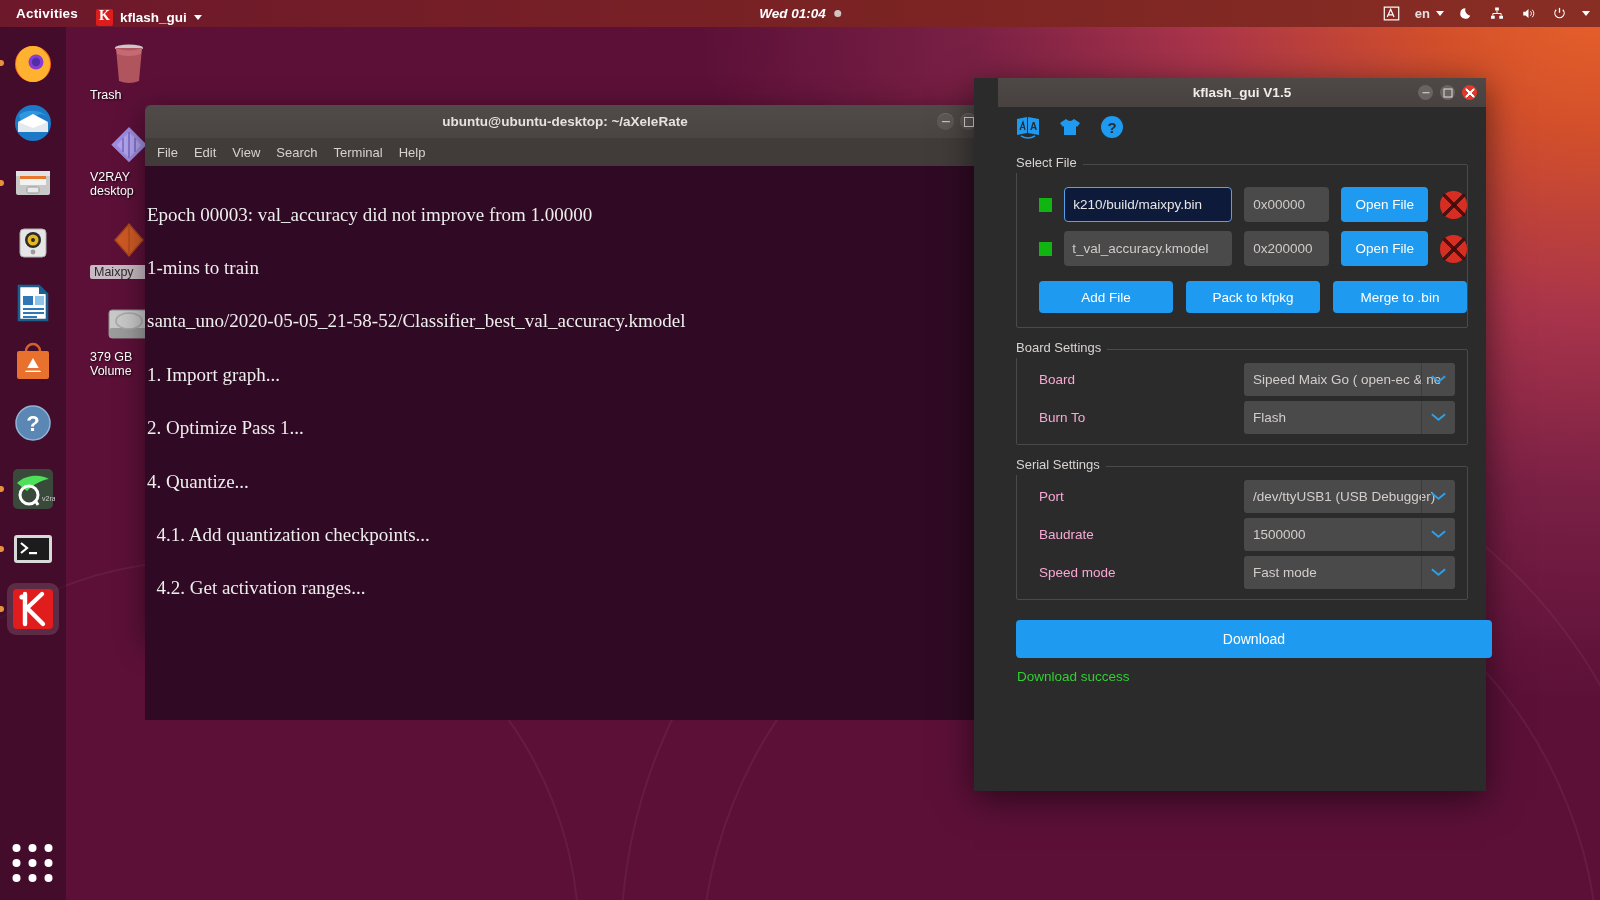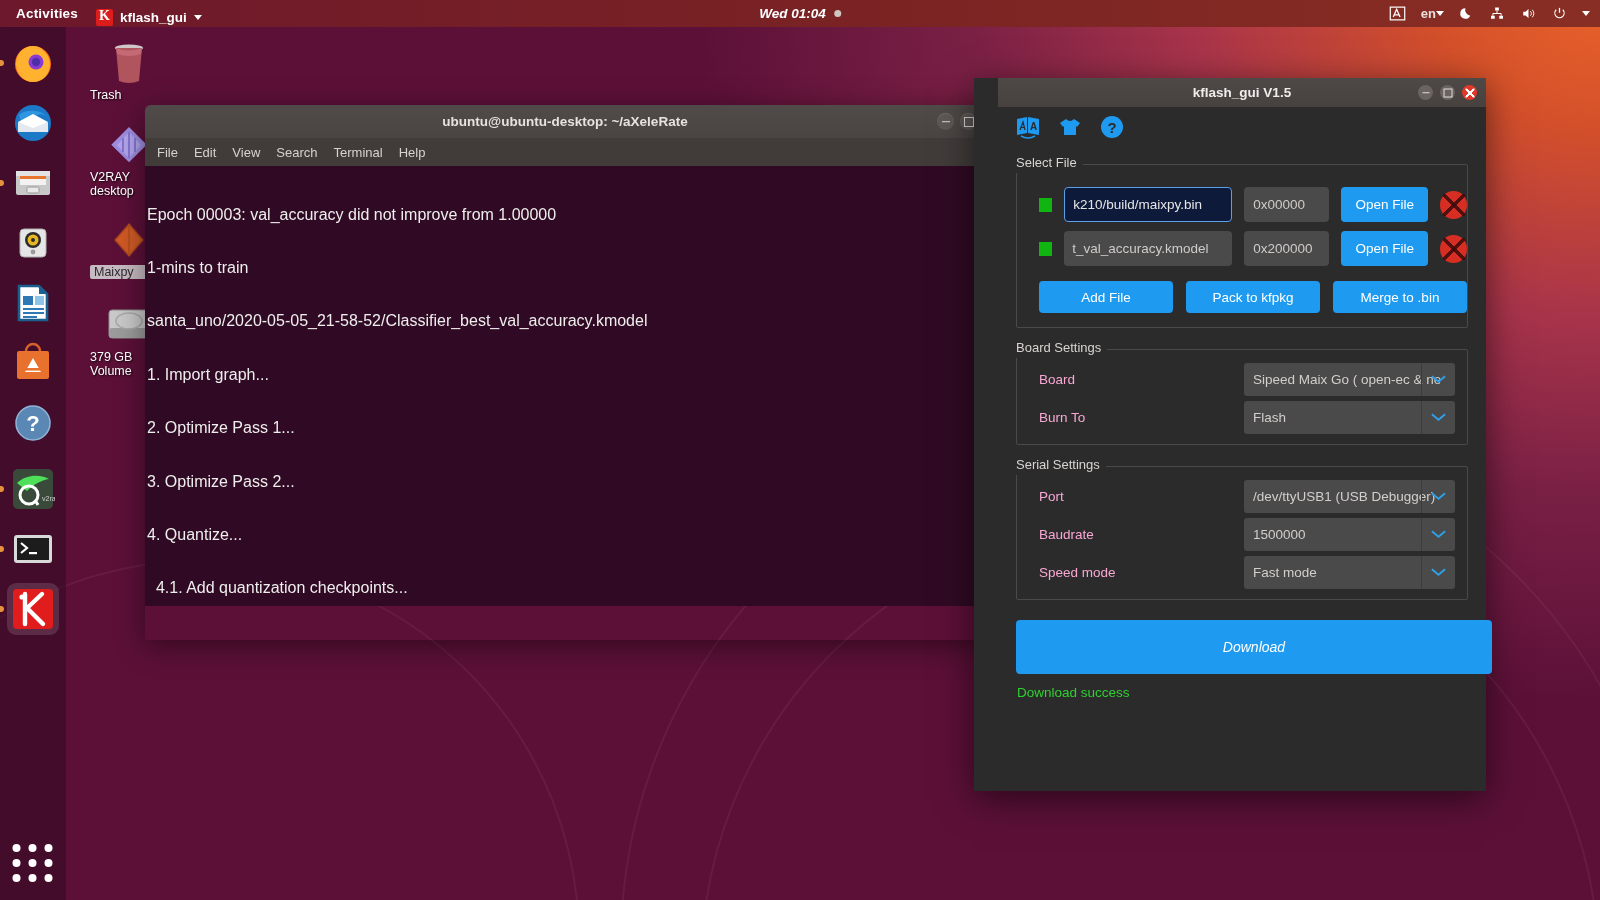--- a/index.html
+++ b/index.html
@@ -46,21 +46,21 @@
   }
   .tp-clock {
     position: absolute; left: 50%; transform: translateX(-50%);
     display: flex; align-items: center; gap: 8px; font-weight: bold; font-size: 13.5px; font-style: italic;
   }
   .dot-indicator { width: 7px; height: 7px; background: #cfc6c2; border-radius: 50%; }
   .tp-right {
     position: absolute; right: 10px; display: flex; align-items: center; gap: 15px;
   }
   .tp-right .ico { display: flex; align-items: center; color: #fff; }
-  .lang { color: #e8e0dd; font-weight: bold; font-size: 13px; display:flex; align-items:center; }
+  .lang { color: #e8e0dd; font-weight: bold; font-size: 13px; display:flex; align-items:center; gap:6px; }
 
   
   #dock {
     position: absolute; left: 0; top: 27px; width: 66px; height: 873px;
     background: rgba(50,10,32,0.55); z-index: 90;
     display: flex; flex-direction: column; align-items: center;
   }
   .dock-item {
     width: 52px; height: 52px; margin-top: 8px; border-radius: 9px;
     position: relative; display: flex; align-items: center; justify-content: center;
@@ -96,23 +96,23 @@
     height: 33px; background: linear-gradient(180deg,#504a48 0%, #4a4442 100%);
     border-top-left-radius: 6px; border-top-right-radius: 6px;
     display:flex; align-items:center; justify-content:center; position:relative;
     color:#e6e2e0; font-size:13.5px;font-weight:bold;
   }
   #term-menubar {
     height: 28px; background:#413c3a; display:flex; align-items:center; gap:16px;
     padding-left: 12px; color:#d6d2d0; font-size:13px;
   }
   #term-body {
-    height: 440px; background:#300a24; color:#eeeeec;
-    font-family: Liberation Sans, sans-serif;
-    font-size: 16px; line-height: 17.8px; padding: 4px 0 0 2px;
+    height: 554px; background:#300a24; color:#eeeeec;
+    font-family: Liberation Serif, serif;
+    font-size: 19px; line-height: 17.8px; padding: 4px 0 0 2px;
     white-space: pre; overflow: hidden;
   }
   .win-btns { position:absolute; right: 8px; display:flex; gap: 6px; }
   .wb { width: 17px; height: 17px; border-radius: 50%; background:#5d5755; position:relative;
         box-shadow: inset 0 1px 0 rgba(255,255,255,0.12); }
   .wb::after { content:''; position:absolute; left:50%; top:50%; transform:translate(-50%,-50%); }
   .wb.min::after { width:8px; height:1.6px; background:#ddd8d6; }
   .wb.max::after { width:8px; height:8px; border:1.6px solid #ddd8d6; }
 
   
@@ -181,23 +181,22 @@
     display:flex; align-items:center; position:relative; padding-left: 9px;
     color:#d2cecc; font-size:13.5px; overflow:hidden; white-space:nowrap;
   }
   .combo .chev {
     position:absolute; right: 0; top:0; bottom:0; width: 34px;
     display:flex; align-items:center; justify-content:center;
     border-left: 1px solid #3c3c3c;
   }
   .chev-svg { width:17px; height:10px; }
   #dl-btn {
-    margin: 20px 18px 0 18px; width: 476px; height: 54px; display:block;
+    margin: 20px 18px 0 18px; width: 476px; height: 38px; display:block;
     font-size: 14px;
-    font-style: italic;
   }
   #dl-status { color:#2fd130; font-size:13.5px; padding: 11px 0 0 19px; }
 </style>
 </head>
 <body>
 
 <div id="screen">
 
   <div class="swirl" style="left:620px; top:420px; width:1050px; height:1050px;"></div>
   <div class="swirl" style="left:700px; top:520px; width:900px; height:900px;"></div>
@@ -447,21 +446,20 @@
       <span>Search</span>
       <span>Terminal</span>
       <span>Help</span>
     </div>
     <div id="term-body">
       <div>Epoch 00003: val_accuracy did not improve from 1.00000</div>
       <div>1-mins to train</div>
       <div>santa_uno/2020-05-05_21-58-52/Classifier_best_val_accuracy.kmodel</div>
       <div>1. Import graph...</div>
       <div>2. Optimize Pass 1...</div>
-      <div>3. Optimize Pass 2...</div>
       <div>4. Quantize...</div>
       <div>  4.1. Add quantization checkpoints...</div>
       <div>  4.2. Get activation ranges...</div>
       
       
       
       
       
       
       

